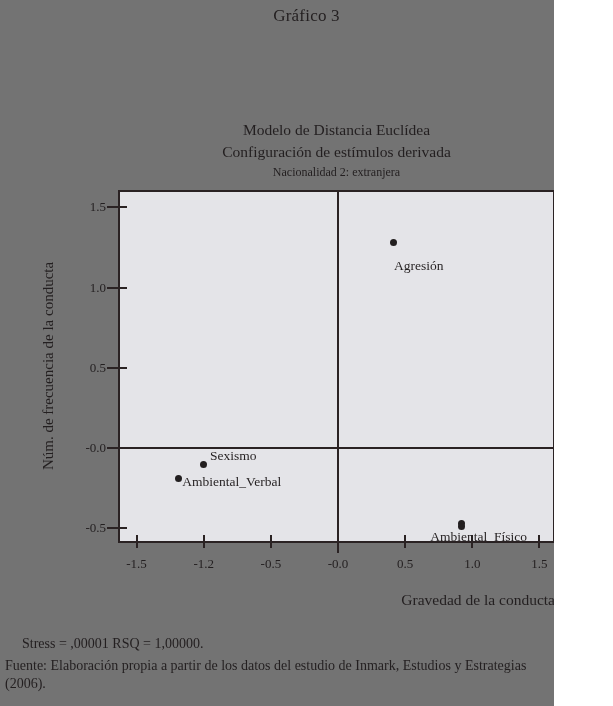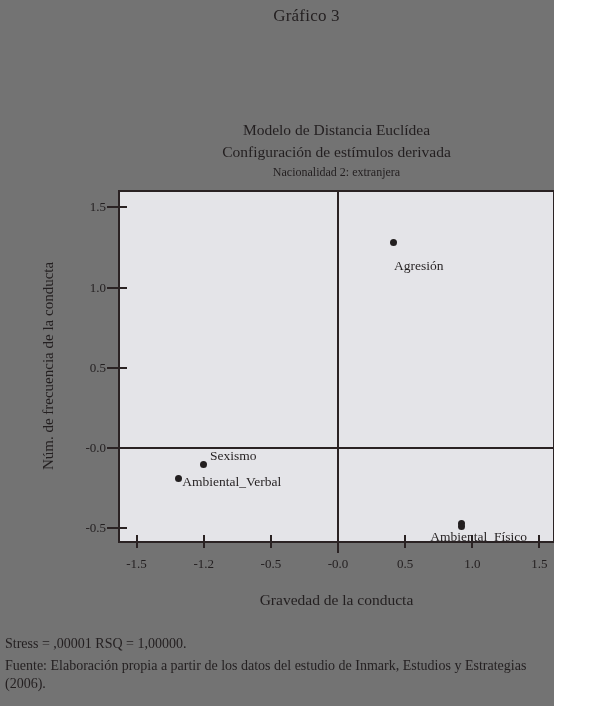--- a/index.html
+++ b/index.html
@@ -10,33 +10,33 @@
     font-size:17px;letter-spacing:0.2px;}
   .figure-title{position:absolute;top:49px;left:10px;width:593px;text-align:center;
     font-size:16.5px;font-weight:bold;line-height:1.4;white-space:pre-line;}
 
   .chart-header{position:absolute;left:118px;top:119px;width:437px;text-align:center;}
   .chart-title{font-size:15.5px;line-height:22px;}
   .chart-subtitle{font-size:12px;line-height:17px;margin-top:1px;}
 
   .y-axis-label{position:absolute;left:48px;top:366px;transform:translate(-50%,-50%) rotate(-90deg);
     font-size:15px;white-space:nowrap;}
-  .x-axis-label{position:absolute;left:118px;top:591px;width:437px;text-align:center;font-size:15.5px;}
+  .x-axis-label{position:absolute;left:118px;top:591px;width:437px;text-align:right;font-size:15.5px;}
 
   #plot{position:absolute;left:118px;top:190px;width:437px;height:353px;
     box-sizing:border-box;background:#e4e4e8;border:2px solid #2a2223;overflow:visible;}
   #plot .zero-line-v,#plot .zero-line-h,#plot .tick{position:absolute;background:#2a2223;}
   #plot .tick-label{position:absolute;font-size:13px;line-height:15px;color:#231f20;}
   #plot .tick-label.x{text-align:center;}
   #plot .tick-label.y{text-align:right;}
   #plot .dot{position:absolute;width:7px;height:7px;border-radius:50%;background:#231f20;}
   #plot .pt-label{position:absolute;font-size:13.5px;line-height:14px;white-space:nowrap;color:#231f20;}
   #plot .pt-label.mid{text-align:center;}
 
-  .stress-note{position:absolute;left:5px;top:636px;font-size:14px;}
+  .stress-note{position:absolute;left:22px;top:636px;font-size:14px;}
   .source-note{position:absolute;left:5px;top:657px;width:606px;font-size:14px;line-height:1.32;white-space:pre-line;}
 </style>
 </head>
 <body>
 
 <div id="page">
 
   <div class="figure-number">Gráfico 3</div>
 
   <div class="chart-header">

